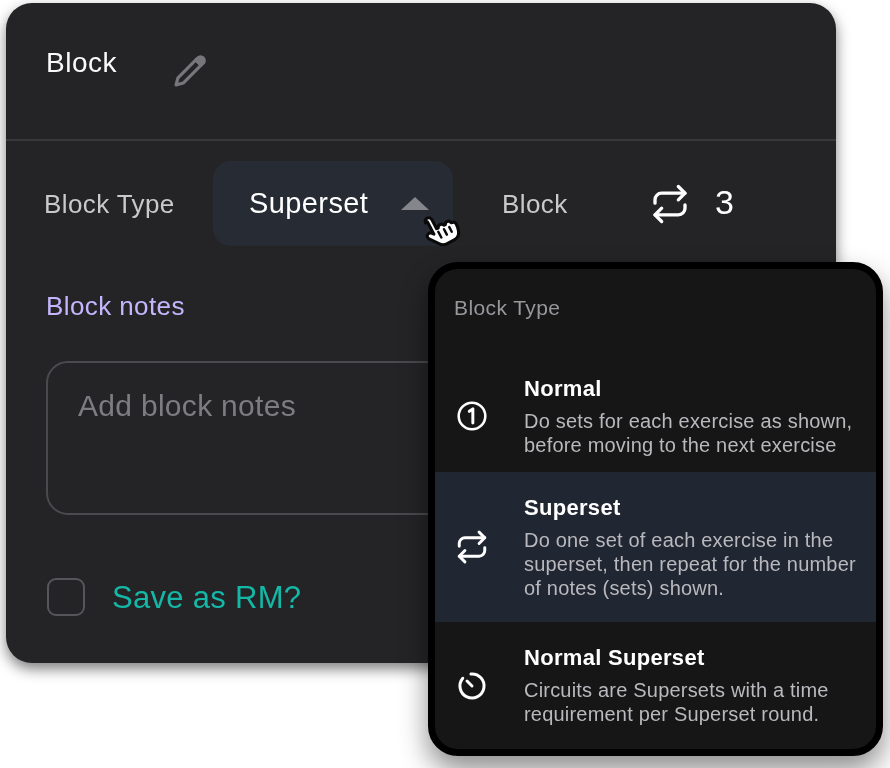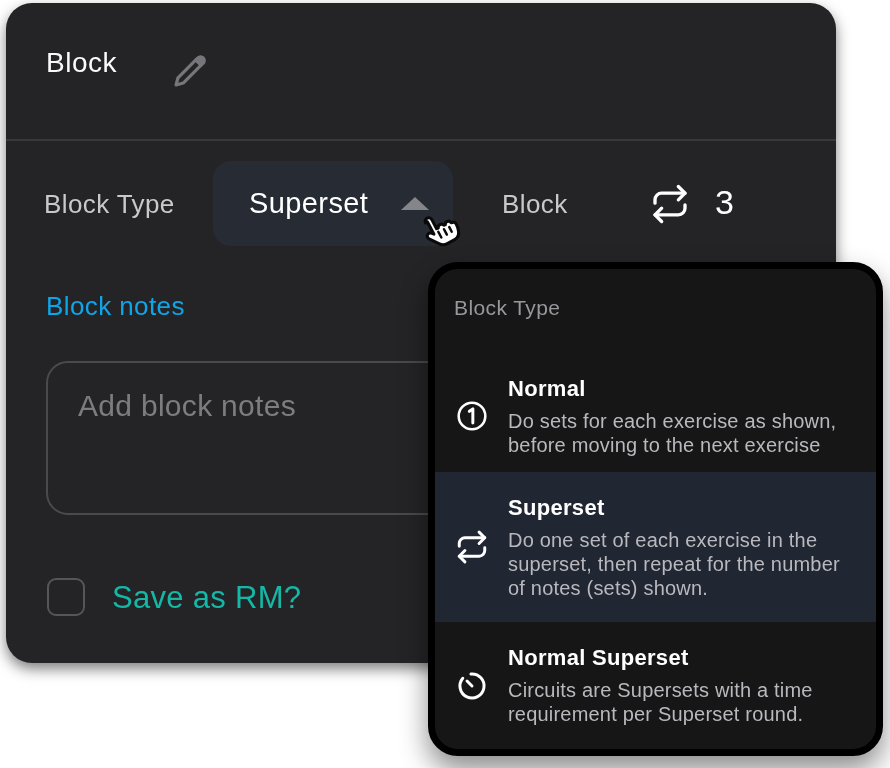--- a/index.html
+++ b/index.html
@@ -23,38 +23,38 @@
   .lbl{position:absolute;font-size:26px;color:var(--label);letter-spacing:.4px;}
   .pill{position:absolute;left:207px;top:158px;width:240px;height:85px;border:none;
     background:var(--pill-bg);border-radius:18px;display:flex;align-items:center;
     padding:0 24px 0 36px;cursor:pointer;}
   .pill-text{font-size:29px;color:#ffffff;letter-spacing:.4px;font-family:inherit;}
   .caret-up{margin-left:auto;width:0;height:0;border-left:14px solid transparent;
     border-right:14px solid transparent;border-bottom:13px solid #85868c;}
   .repeat-main{position:absolute;left:644px;top:181px;width:40px;height:40px;color:#ffffff;}
   .rounds-value{position:absolute;left:709px;top:180px;font-size:34px;color:#ffffff;cursor:pointer;}
 
-  .notes-lbl{left:40px;top:288px;color:#0ea5e9;}
+  .notes-lbl{left:40px;top:288px;color:#c4b5fd;}
   .notes-input{position:absolute;left:40px;top:358px;width:758px;height:154px;
     background:transparent;border:2px solid var(--outline);border-radius:22px;
     padding:26px 30px;font-size:30px;color:#e8e8ea;resize:none;outline:none;
     font-family:"Liberation Sans",sans-serif;letter-spacing:.3px;}
   .notes-input::placeholder{color:var(--placeholder);}
 
   .checkbox{position:absolute;left:41px;top:575px;width:38px;height:38px;
     border:2.5px solid #55555a;border-radius:9px;cursor:pointer;}
   .save-lbl{position:absolute;left:106px;top:577px;font-size:31px;color:#14b8a6;letter-spacing:.3px;}
 
   
   .popup{position:absolute;left:428px;top:262px;width:455px;height:494px;
     background:var(--popup-bg);border:7px solid var(--popup-ring);border-radius:30px;
     box-shadow:0 14px 28px rgba(0,0,0,.45);z-index:5;}
   .popup-header{position:absolute;left:19px;top:27px;font-size:21px;color:var(--muted);letter-spacing:.4px;}
   .option{position:absolute;left:0;width:100%;display:flex;align-items:center;
-    padding:0 20px 0 20px;cursor:pointer;}
+    padding:0 20px 0 20px;cursor:pointer;gap:16px;}
   .opt-normal{top:89px;height:116px;}
   .opt-superset{top:203px;height:150px;background:var(--highlight-bg);}
   .opt-circuit{top:353px;height:127px;}
   .opt-icon{flex:0 0 34px;width:34px;height:34px;margin-right:19px;color:#ffffff;}
   .opt-text{width:342px;}
   .opt-title{font-size:22px;font-weight:600;color:#ffffff;margin-bottom:7px;letter-spacing:.3px;}
   .opt-desc{font-size:20px;line-height:24px;color:var(--desc);letter-spacing:.2px;}
 
   
   .cursor{position:absolute;left:412px;top:205px;width:50px;height:54px;z-index:9;pointer-events:none;}

